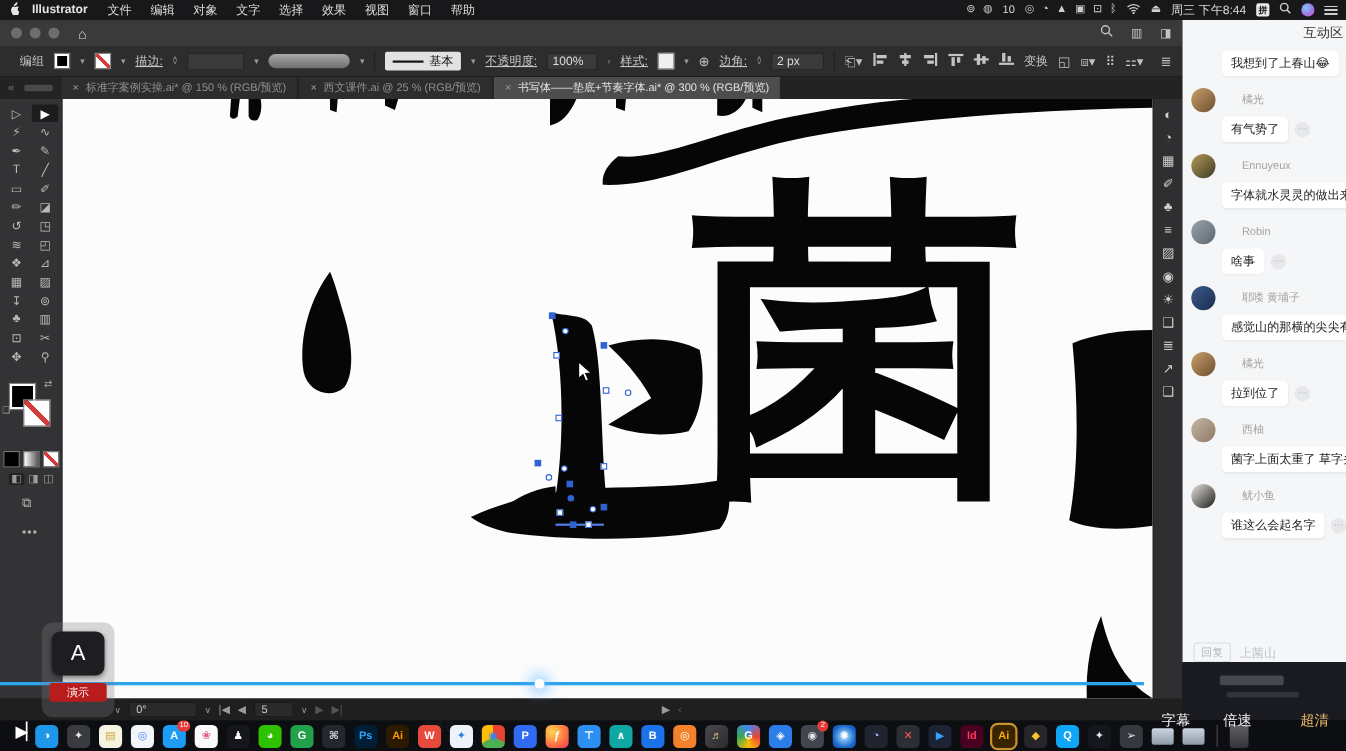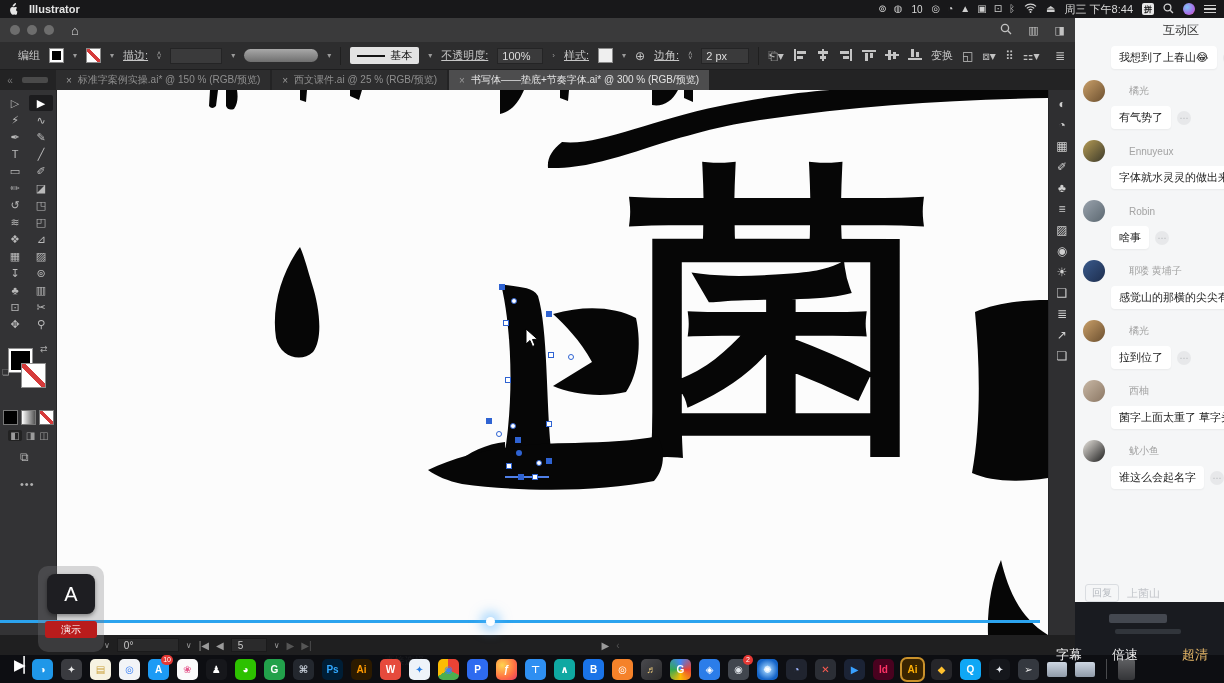--- a/index.html
+++ b/index.html
@@ -101,21 +101,21 @@
   .statusbar{position:absolute;left:0;bottom:0;width:100%;height:20px;background:#1f1f20;
     display:flex;align-items:center;gap:7px;padding:0 10px 0 104px;color:#9a9a9a;font-size:10px;}
   .sb-box{background:#2a2a2b;border:1px solid #1a1a1b;height:14px;display:inline-flex;
     align-items:center;padding:0 6px;color:#c9c9c9;}
   .sb-tool{margin-left:66px;color:#b9b9b9;margin-top:32px;}
   .sb-dim{color:#555;}
 
   
   .chat{position:absolute;left:1075px;top:18px;width:149px;height:584px;background:#f5f6f7;overflow:hidden;}
   .chat-header{height:24px;display:flex;align-items:center;justify-content:flex-end;
-    padding:0 25px;font-size:12px;color:#333;}
+    padding:0 3px;font-size:12px;color:#333;}
   #chatlist{padding:4px 0 0 8px;}
   .msg{margin-bottom:12px;}
   .msg .urow{display:flex;align-items:center;gap:24px;height:20px;margin-bottom:5px;}
   .avatar{width:22px;height:22px;border-radius:50%;flex:0 0 22px;}
   .uname{font-size:10px;color:#a3a3a3;white-space:nowrap;}
   .brow{display:flex;align-items:center;gap:6px;margin-left:28px;white-space:nowrap;}
   .bubble{background:#fff;border-radius:4px;padding:4px 8px;font-size:11px;color:#222;
     box-shadow:0 1px 2px rgba(0,0,0,.05);}
   .more-btn{width:14px;height:14px;border-radius:50%;background:#e7e8ea;color:#b7b9bd;
     font-size:9px;display:flex;align-items:center;justify-content:center;flex:0 0 14px;}
@@ -158,20 +158,32 @@
 
 <div class="screen">
 
   <div class="menubar">
     <span>
       <svg width="11" height="13" viewBox="0 0 11 13">
           <path fill="#e6e6e6" d="M5.5 2.6c.5-1 1.5-1.6 2.4-1.6.1 1-.3 1.9-.9 2.5-.6.7-1.5 1.1-2.3 1 -.1-.9.3-1.9.8-1.9zM8.9 12c-.5.8-1.1 1-1.9.7-.5-.2-1-.2-1.6 0-.8.3-1.3.2-1.9-.6C1.8 9.8 1.6 7 3 5.6c.7-.7 1.6-.8 2.4-.4.4.2.8.2 1.2 0 .9-.4 1.8-.3 2.5.5-1.5 1-1.3 3.2.3 3.9-.2.9-.4 1.6-.5 2.4z"></path>
         </svg>
     </span>
     <span class="appname">Illustrator</span>
+    <nav id="menus">
+
+    <span class="menu-item">文件</span>
+        <span class="menu-item">编辑</span>
+        <span class="menu-item">对象</span>
+        <span class="menu-item">文字</span>
+        <span class="menu-item">选择</span>
+        <span class="menu-item">效果</span>
+        <span class="menu-item">视图</span>
+        <span class="menu-item">窗口</span>
+        <span class="menu-item">帮助</span>
+      </nav>
     <div class="mb-right">
       <span id="mb-left-ics" style="display:flex;gap:7px;">
 
       <span class="mb-ic">⊚</span>
           <span class="mb-ic">◍</span>
         </span>
       <span>10</span>
       <span id="mb-mid-ics" style="display:flex;gap:7px;">
 
       <span class="mb-ic">◎</span>

